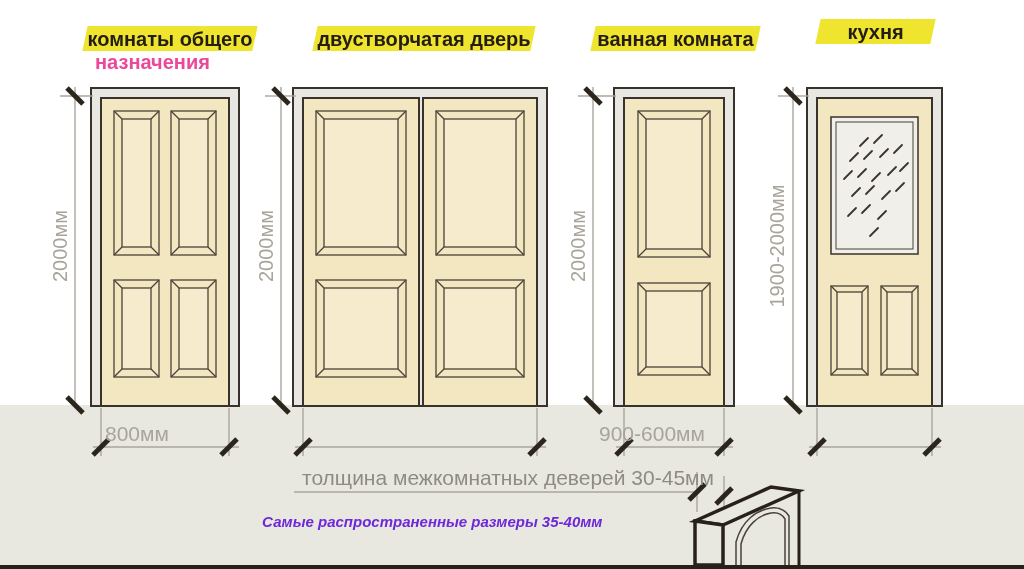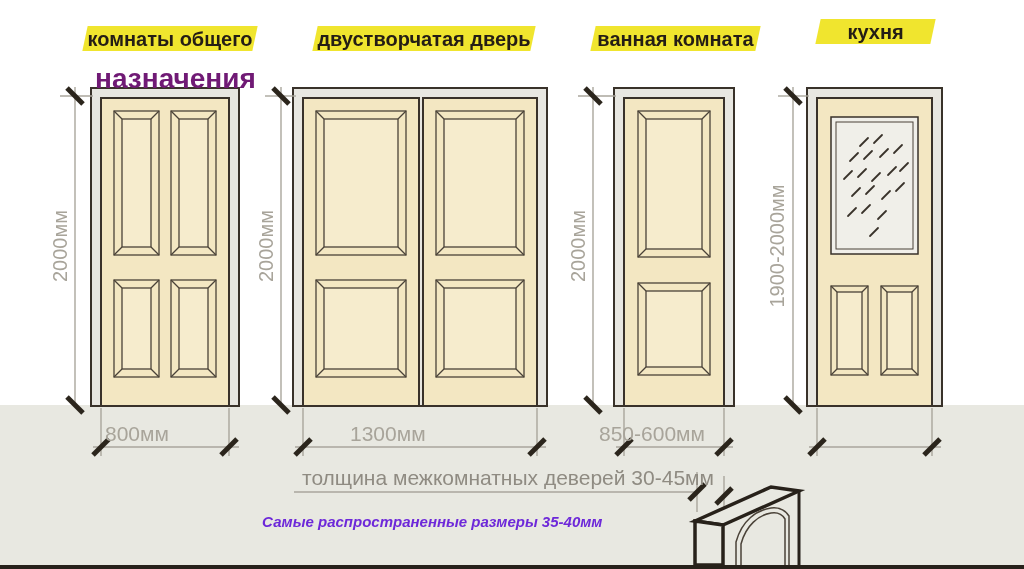--- a/index.html
+++ b/index.html
@@ -11,21 +11,21 @@
   .ground-line { position:absolute; left:0; top:565px; width:1024px; height:4px; background:#27211a; }
   .door-svg { position:absolute; }
   .overlay { position:absolute; left:0; top:0; pointer-events:none; }
 
   
   .tag { position:absolute; height:25px; line-height:27px; text-align:center;
          font-weight:700; font-size:20px; color:#241d15; white-space:nowrap; }
   .tag::before { content:""; position:absolute; left:0; right:0; top:0; bottom:0;
          background:#f0e52e; transform:skewX(-12deg); }
   .tag span { position:relative; }
-  .tag2 { position:absolute; font-weight:700; font-size:28px; color:#701a75; white-space:nowrap;margin-top:12px; }
+  .tag2 { position:absolute; font-weight:700; font-size:20px; color:#ec4899; white-space:nowrap; }
 
   
   .vdim { position:absolute; width:110px; height:26px; line-height:26px; text-align:center;
           transform:rotate(-90deg); color:#a8a49a; font-size:20px; white-space:nowrap; }
   .vdim.wide { width:150px; }
   .wdim { position:absolute; color:#a8a49a; font-size:21px; white-space:nowrap; }
 
   .note-gray { position:absolute; color:#8f8b82; font-size:21px; white-space:nowrap; }
   .note-bold { position:absolute; color:#6d28d9; font-size:15px; font-weight:700;
                font-style:italic; white-space:nowrap; }
@@ -268,19 +268,18 @@
   <div class="tag" style="left:818px;top:19px;width:115px">
     <span>кухня</span>
   </div>
 
   <div class="vdim" style="left:5px;top:233px">2000мм</div>
   <div class="vdim" style="left:211px;top:233px">2000мм</div>
   <div class="vdim" style="left:523px;top:233px">2000мм</div>
   <div class="vdim wide" style="left:702px;top:233px">1900-2000мм</div>
 
   <div class="wdim" style="left:105px;top:422px;width:120px">800мм</div>
-  <div class="wdim" style="left:350px;top:422px;width:140px">1300мм</div>
-  <div class="wdim" style="left:599px;top:422px;width:150px">850-600мм</div>
+  <div class="wdim" style="left:599px;top:422px;width:150px">900-600мм</div>
 
   <div class="note-gray" style="left:302px;top:466px">толщина межкомнатных деверей 30-45мм</div>
   <div class="note-bold" style="left:262px;top:513px">Самые распространенные размеры 35-40мм</div>
 
 </div>
 
 </body></html>

